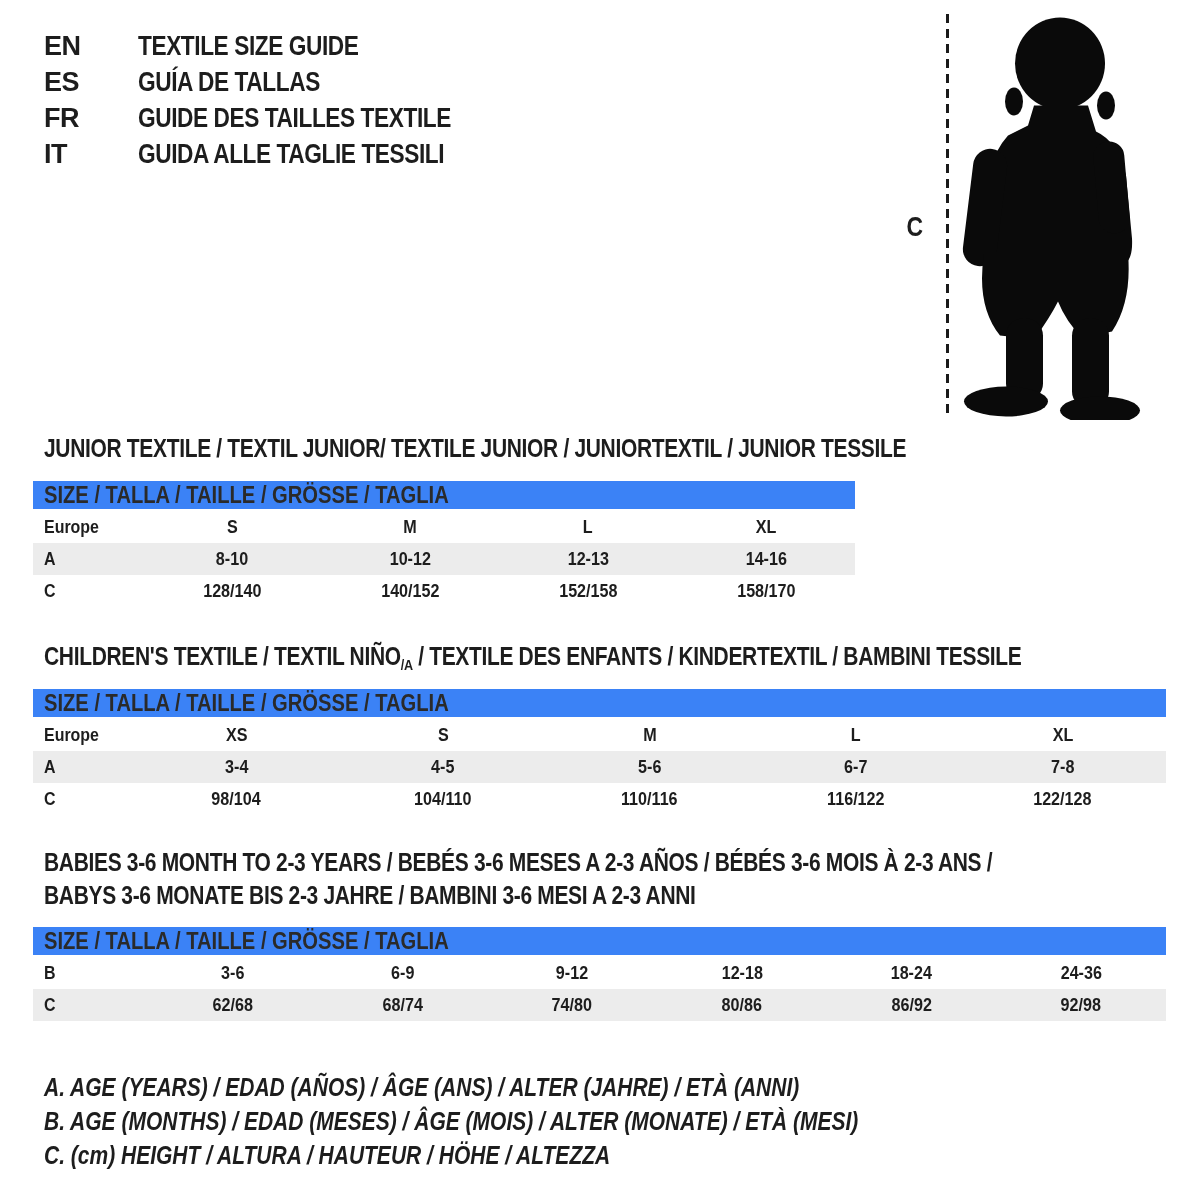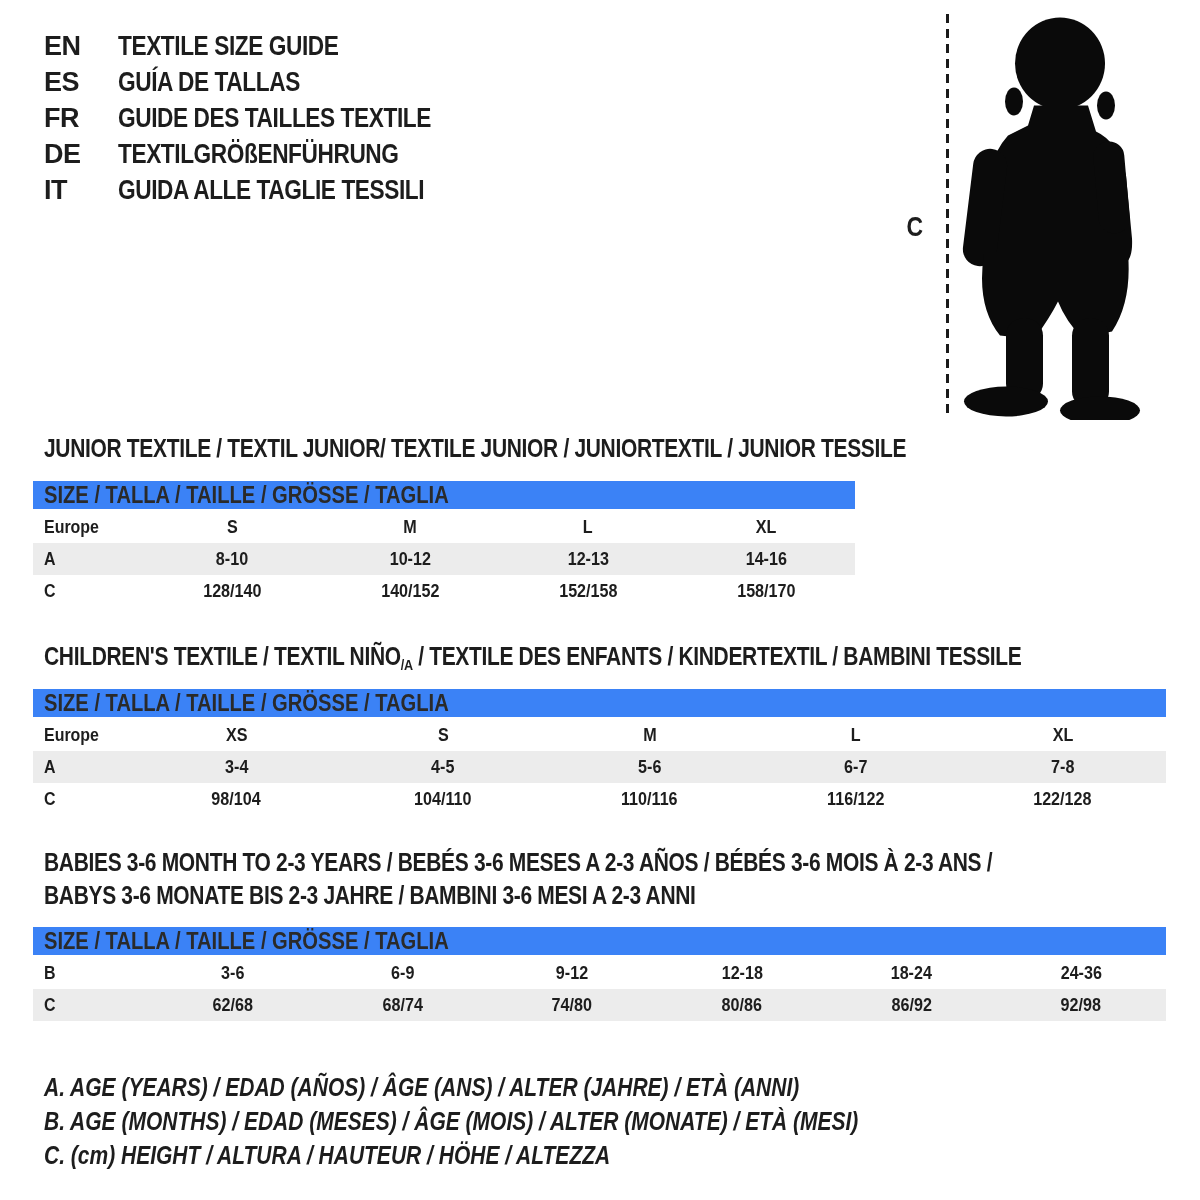--- a/index.html
+++ b/index.html
@@ -12,21 +12,21 @@
     font-family:"Liberation Sans", sans-serif;
     font-weight:700;
     color:#1d1d1d;
   }
   
   .cond  { display:inline-block; transform:scaleX(0.84); transform-origin:0 50%; white-space:nowrap; }
   .condc { display:inline-block; transform:scaleX(0.85); transform-origin:50% 50%; white-space:nowrap; }
 
   
   .lang-block { position:absolute; left:44px; top:28px; }
-  .lang-row   { display:flex; height:36px; align-items:center; }
+  .lang-row   { display:flex; height:36px; align-items:center;gap:20px; }
   .lang-code  { width:74px; font-size:27px; letter-spacing:-0.5px; }
   .lang-title { font-size:27px; letter-spacing:-0.5px; }
 
   
   .measure-line {
     position:absolute; left:946px; top:14px; width:3px; height:402px;
     background:repeating-linear-gradient(180deg,#1a1a1a 0 9px,transparent 9px 15px);
   }
   .measure-label { position:absolute; left:905px; top:212px; font-size:27px; }
   .silhouette { position:absolute; left:950px; top:13px; width:198px; height:407px; }
@@ -67,24 +67,20 @@
       <span class="lang-code">EN</span>
       <span class="lang-title cond">TEXTILE SIZE GUIDE</span>
     </div>
     <div class="lang-row">
       <span class="lang-code">ES</span>
       <span class="lang-title cond">GUÍA DE TALLAS</span>
     </div>
     <div class="lang-row">
       <span class="lang-code">FR</span>
       <span class="lang-title cond">GUIDE DES TAILLES TEXTILE</span>
-    </div>
-    <div class="lang-row">
-      <span class="lang-code">DE</span>
-      <span class="lang-title cond">TEXTILGRÖßENFÜHRUNG</span>
     </div>
     <div class="lang-row">
       <span class="lang-code">IT</span>
       <span class="lang-title cond">GUIDA ALLE TAGLIE TESSILI</span>
     </div>
   </div>
 
   <div class="measure-line"></div>
   <div class="measure-label"><span class="condc">C</span></div>
   <svg class="silhouette" viewBox="0 0 198 406" aria-hidden="true">

